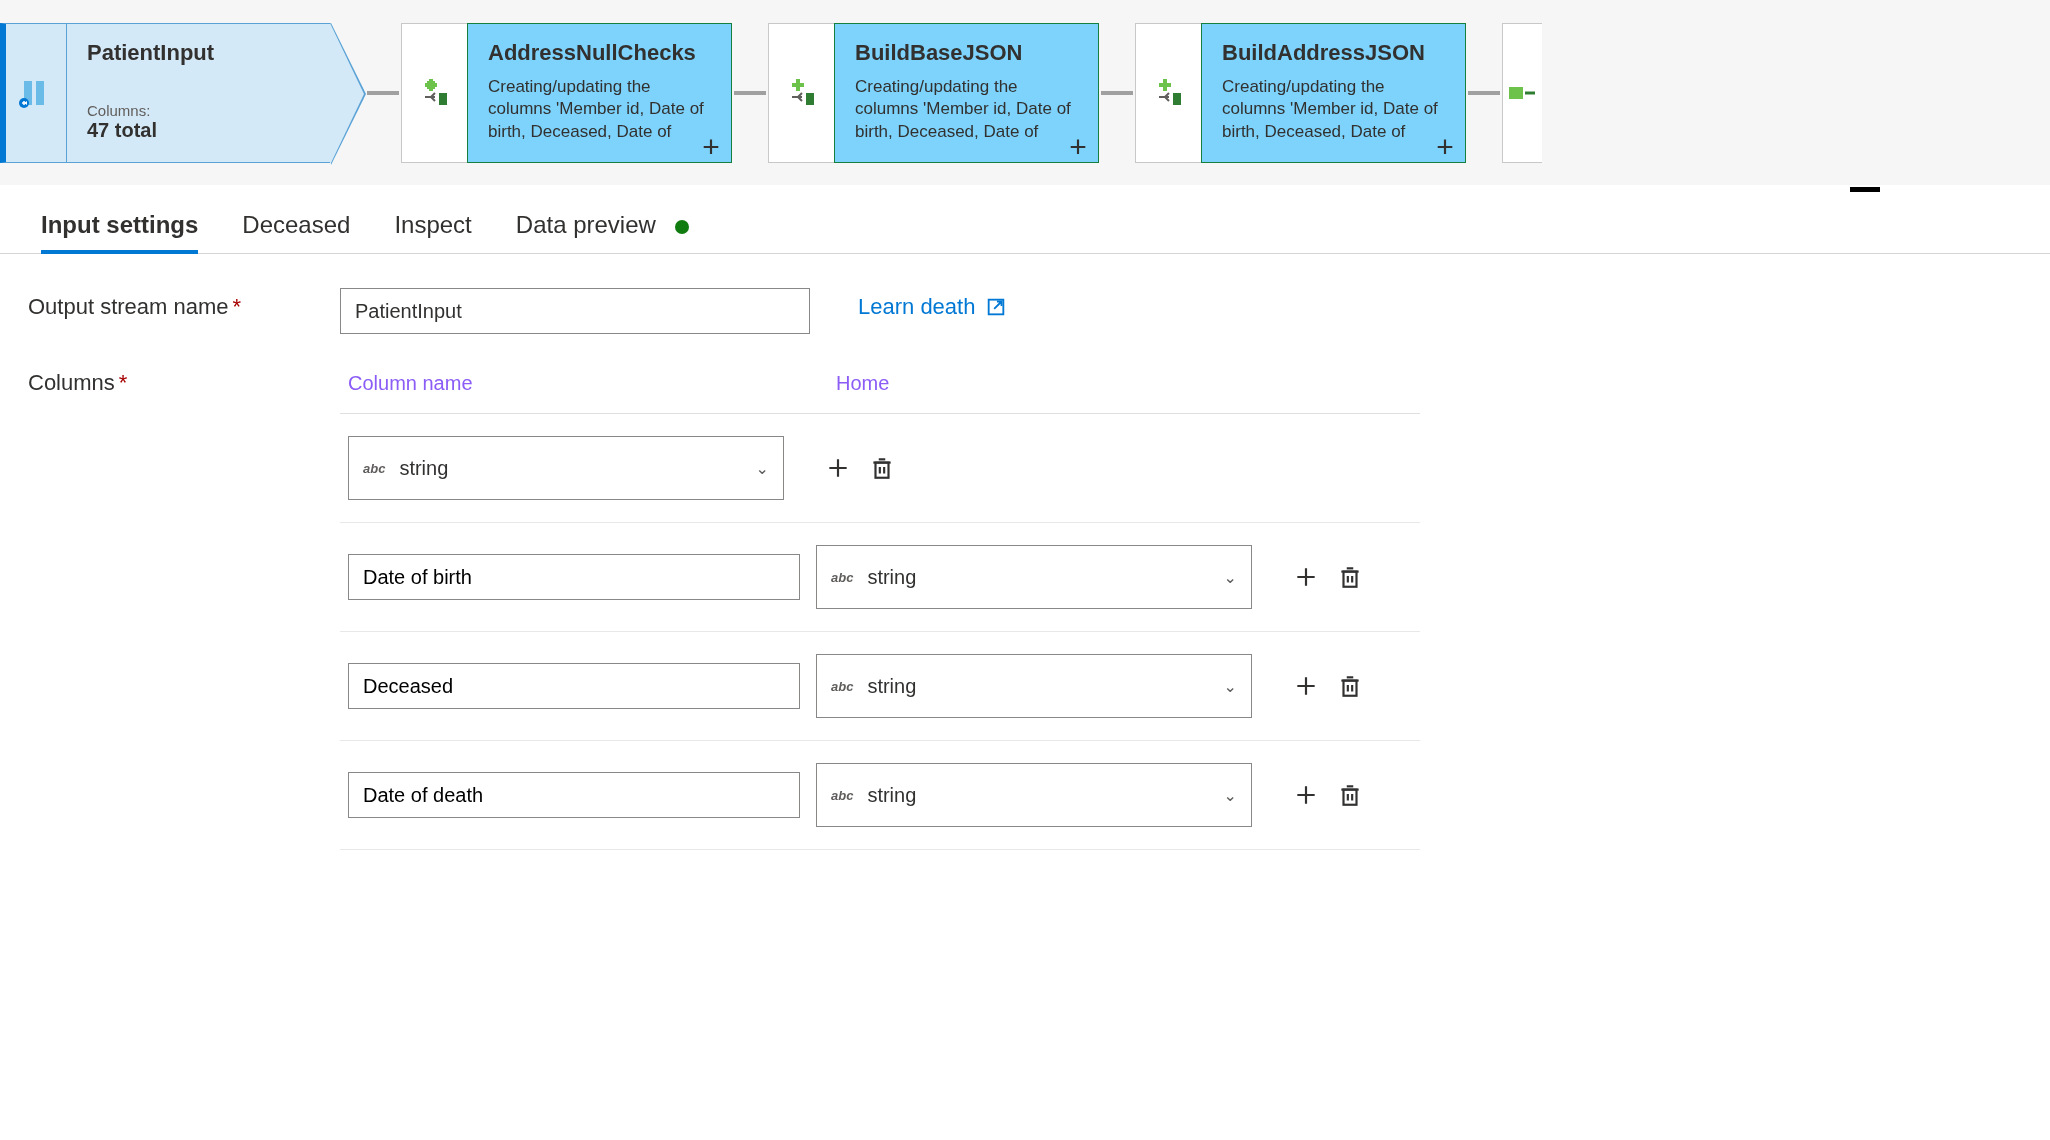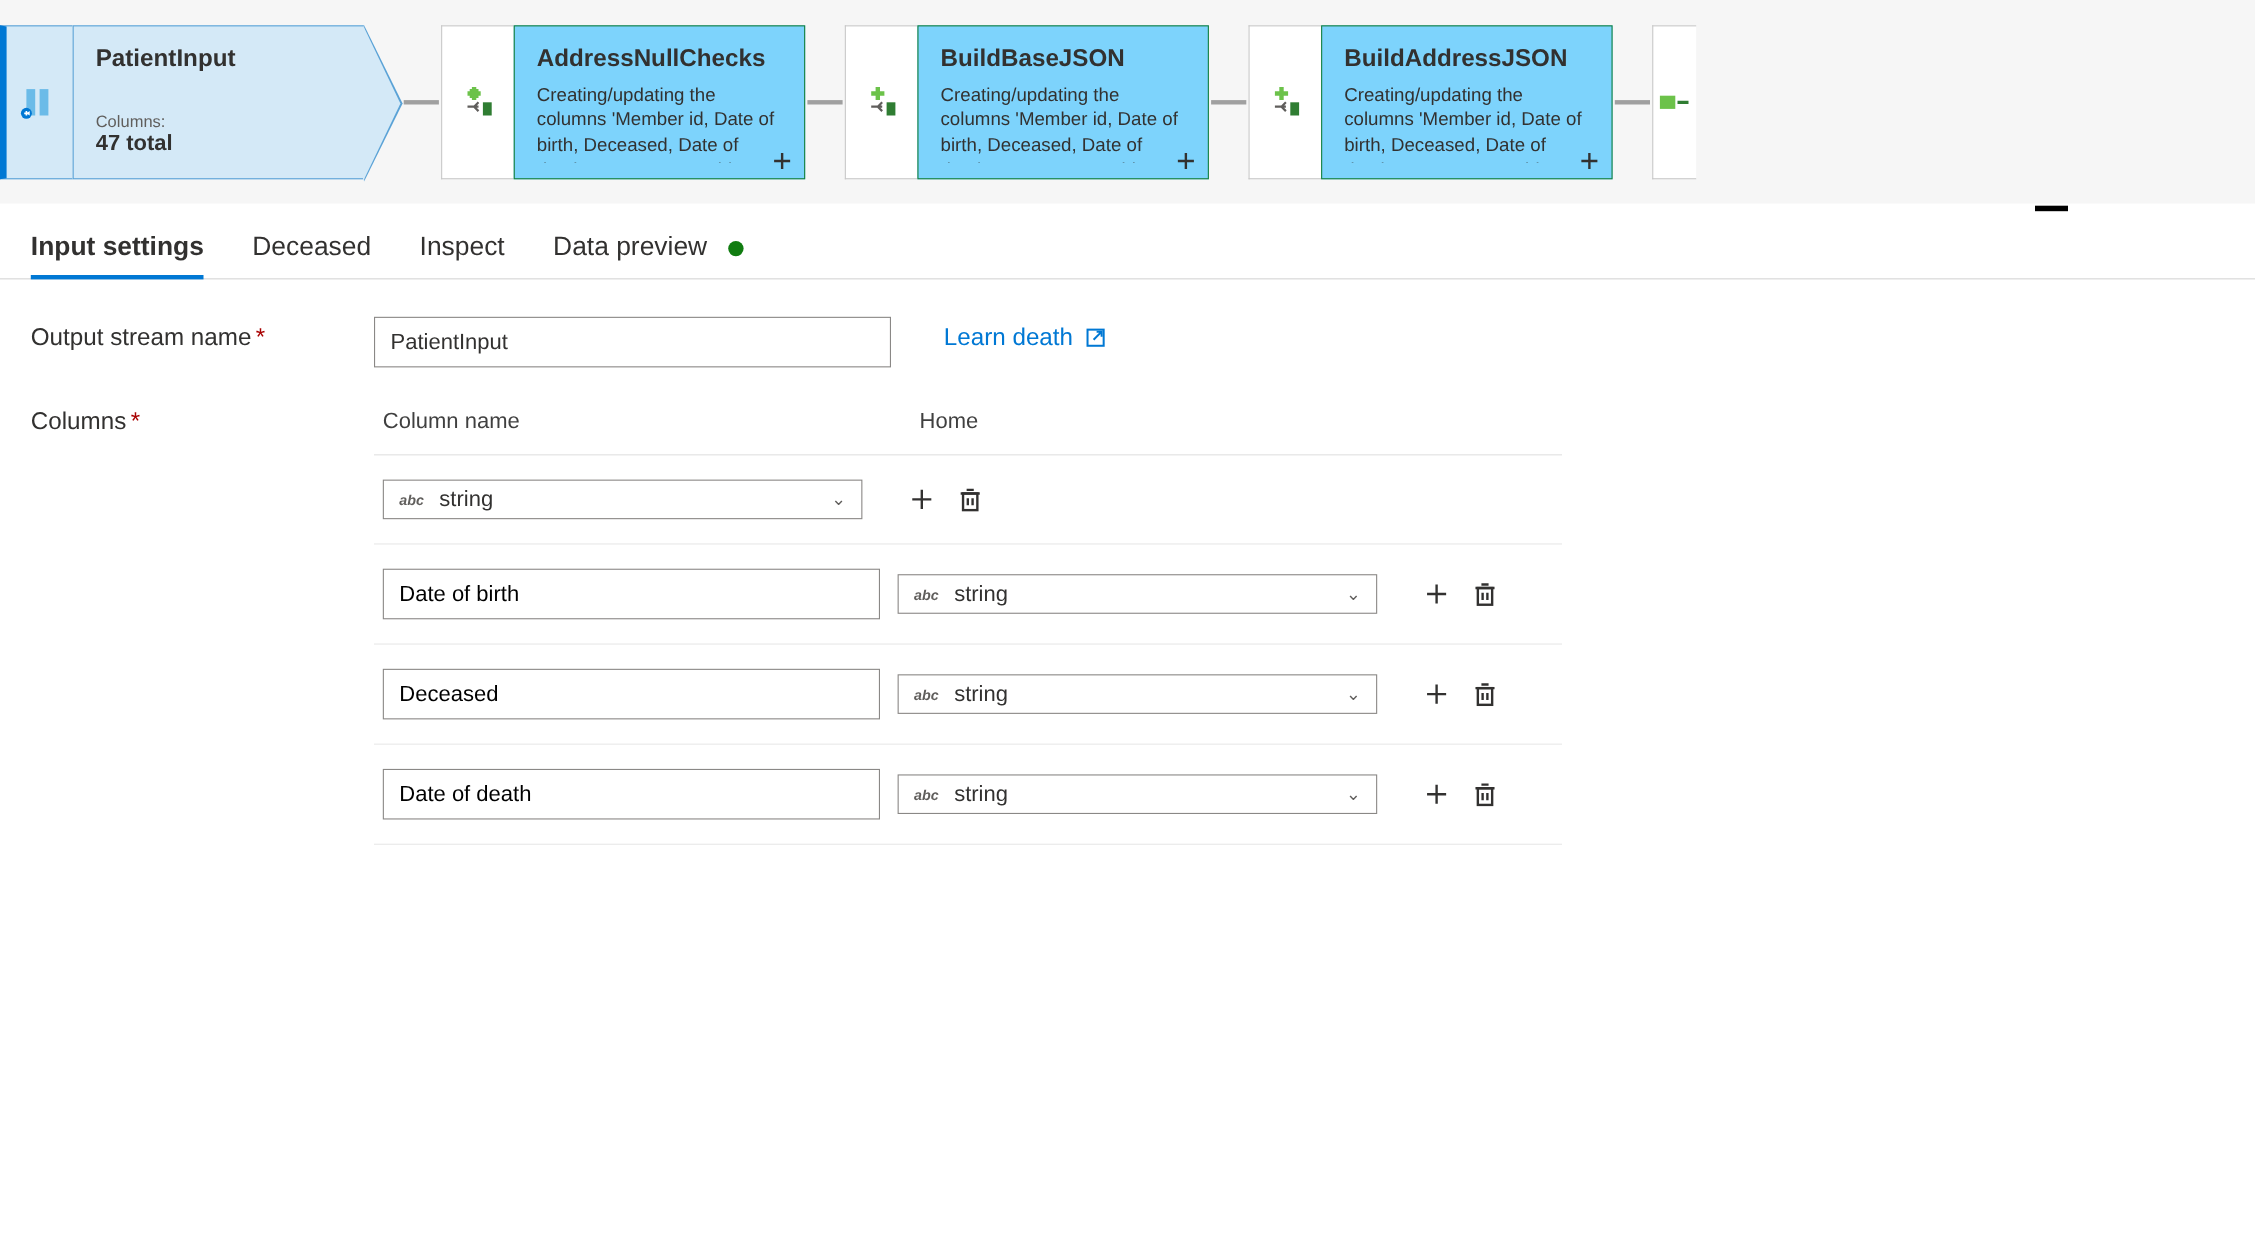--- a/index.html
+++ b/index.html
@@ -143,20 +143,21 @@
   }
   .tab {
     font-size: 24px;
     color: #323130;
     padding-bottom: 14px;
     cursor: pointer;
     position: relative;
   }
   .tab.active {
     font-weight: 600;
+    margin-left: 13px;
   }
   .tab.active::after {
     content: "";
     position: absolute;
     left: 0;
     right: 0;
     bottom: -1px;
     height: 4px;
     background: #0078d4;
   }
@@ -211,21 +212,21 @@
   
   .cols-area {
     display: flex;
     align-items: flex-start;
   }
   .cols-label { width: 312px; }
   .cols-table { flex: 1; max-width: 1080px; }
   .cols-header {
     display: flex;
     font-size: 20px;
-    color: #404040;
+    color: #8b5cf6;
     padding: 8px 0 18px 8px;
     border-bottom: 1px solid #e0e0e0;
   }
   .cols-header .hcol-name { width: 488px; }
   .cols-header .hcol-type { flex: 1; }
   .cols-row {
     display: flex;
     align-items: center;
     padding: 22px 0 22px 8px;
     border-bottom: 1px solid #e8e8e8;
@@ -233,21 +234,21 @@
   }
   .col-name-input {
     width: 452px;
     height: 46px;
     border: 1px solid #8a8886;
     font-size: 20px;
     padding: 0 14px;
   }
   .col-type-select {
     width: 436px;
-    height: 36px;
+    height: 64px;
     border: 1px solid #8a8886;
     display: flex;
     align-items: center;
     padding: 16px 14px;
     font-size: 20px;
     cursor: pointer;
     background: #fff;
     justify-content: space-between;
   }
   .col-type-select .type-left { display:flex; align-items:center; gap:14px; }

